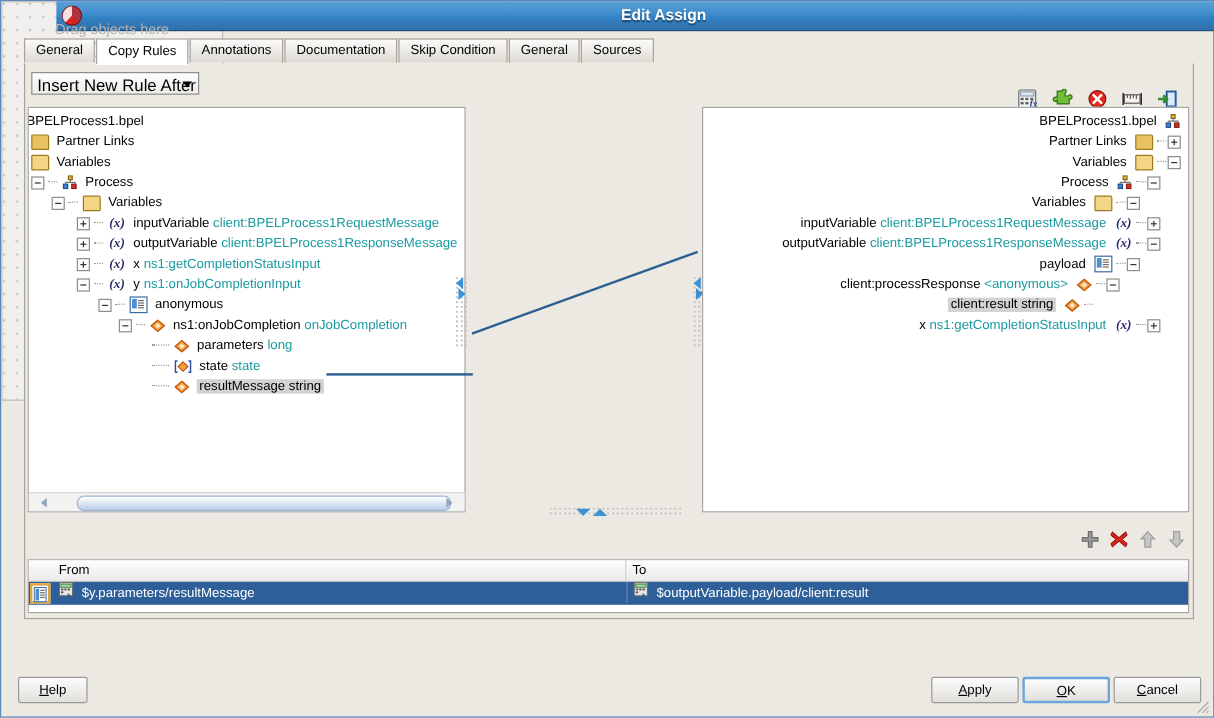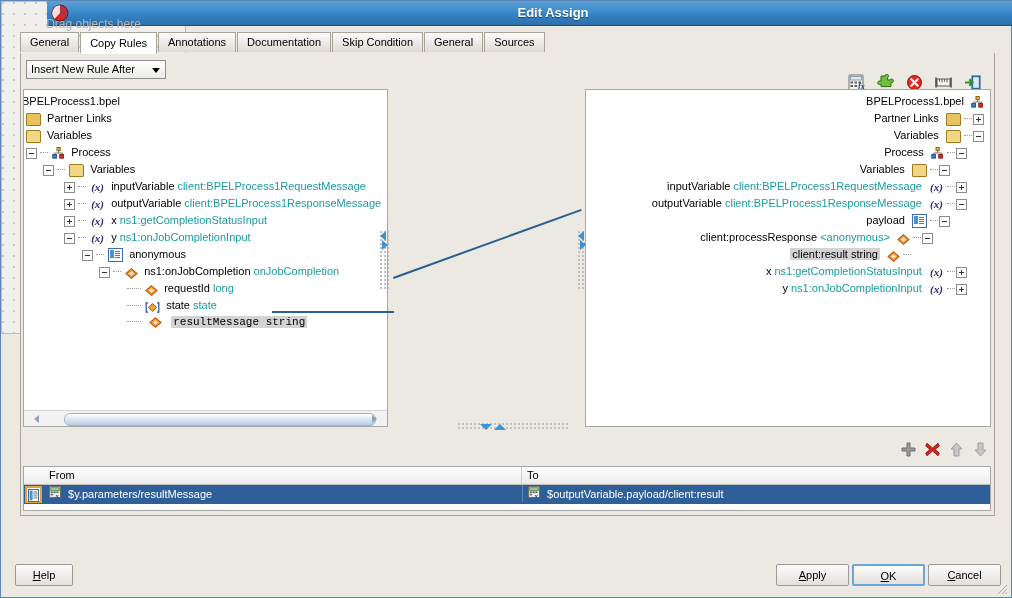--- a/index.html
+++ b/index.html
@@ -45,21 +45,21 @@
     position:absolute;left:19px;top:52px;width:975px;height:463px;
     background:#ece9e3;border:1px solid #a9a399;border-top:none;box-sizing:border-box;
   }
 
   
   .combo{
     position:absolute;left:25px;top:59px;width:140px;height:19px;
     background:linear-gradient(to bottom,#ffffff,#eceae6);
     border:1px solid #8e8e8e;box-sizing:border-box;cursor:pointer;
   }
-  .combo-label{position:absolute;left:4px;top:2px;font-size:11px;}
+  .combo-label{position:absolute;left:4px;top:2px;font-size:14px;}
   .combo-arrow{position:absolute;right:5px;top:7px;width:0;height:0;border-left:4px solid transparent;border-right:4px solid transparent;border-top:5px solid #000;}
 
   
   .tb{position:absolute;top:60px;width:19px;height:17px;cursor:pointer;margin-top:13px;}
 
   
   .panel{position:absolute;background:#fff;border:1px solid #a6a6a6;box-sizing:border-box;overflow:hidden;}
   #leftPanel{left:22px;top:88px;width:365px;height:338px;}
   #rightPanel{left:584px;top:88px;width:406px;height:338px;}
   #midPanel{
@@ -295,37 +295,37 @@
     </div>
 
     <div class="row" style="left:103px;top:190px;">
       <span class="dots" style="width:14px;"></span>
       <span class="ic ic-el">
         <svg width="13" height="11" viewBox="0 0 13 11">
             <path d="M6.5 .8 12 5.5 6.5 10.2 1 5.5Z" fill="#f2a13c" stroke="#c0560c" stroke-width="1.1"></path>
             <path d="M6.5 3.2 9 5.5 6.5 7.8 4 5.5Z" fill="#fff" opacity=".75"></path>
           </svg>
       </span>
-      <span>requestId</span>
+      <span>parameters</span>
       <span class="type">long</span>
     </div>
 
     <div class="row" style="left:103px;top:207px;">
       <span class="dots" style="width:14px;"></span>
       <span class="ic ic-attr">
         <svg width="15" height="11" viewBox="0 0 15 11">
             <path d="M3 .8H1.2v9.4H3M12 .8h1.8v9.4H12" stroke="#2b4fa0" stroke-width="1.2" fill="none"></path>
             <path d="M7.5 1.6 11.6 5.5 7.5 9.4 3.4 5.5Z" fill="#f2a13c" stroke="#c0560c" stroke-width="1"></path>
           </svg>
       </span>
       <span>state</span>
       <span class="type">state</span>
     </div>
 
-    <div class="row" style="left:103px;top:224px;font-family:Liberation Mono, monospace;">
+    <div class="row" style="left:103px;top:224px;">
       <span class="dots" style="width:14px;"></span>
       <span class="ic ic-el">
         <svg width="13" height="11" viewBox="0 0 13 11">
             <path d="M6.5 .8 12 5.5 6.5 10.2 1 5.5Z" fill="#f2a13c" stroke="#c0560c" stroke-width="1.1"></path>
             <path d="M6.5 3.2 9 5.5 6.5 7.8 4 5.5Z" fill="#fff" opacity=".75"></path>
           </svg>
       </span>
       <span class="sel">resultMessage string</span>
     </div>
   </div>
@@ -441,26 +441,20 @@
       <span class="dots"></span>
     </div>
 
     <div class="rrow" style="top:173px;right:23px;">
       <span>x</span>
       <span class="type">ns1:getCompletionStatusInput</span>
       <span class="ic ic-xvar" style="margin:0 0 0 4px;">(<i>x</i>)</span>
       <span class="dots"></span><span class="pm plus" style="margin:0;"></span>
     </div>
 
-    <div class="rrow" style="top:190px;right:23px;">
-      <span>y</span>
-      <span class="type">ns1:onJobCompletionInput</span>
-      <span class="ic ic-xvar" style="margin:0 0 0 4px;">(<i>x</i>)</span>
-      <span class="dots"></span><span class="pm plus" style="margin:0;"></span>
-    </div>
   </div>
 
   <div class="hscroll">
     <span class="ar arl"></span>
     <div class="thumb"></div>
     <span class="ar arr"></span>
   </div>
 
   <div class="bico" style="left:899px;">
     <svg width="17" height="17" viewBox="0 0 17 17">

